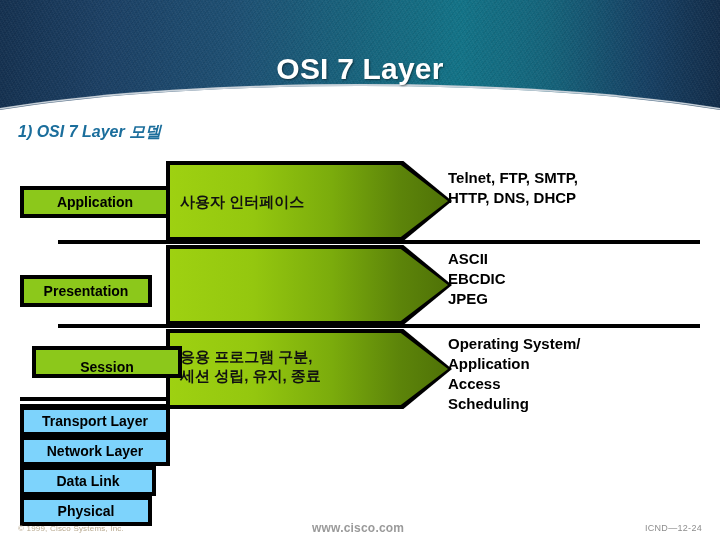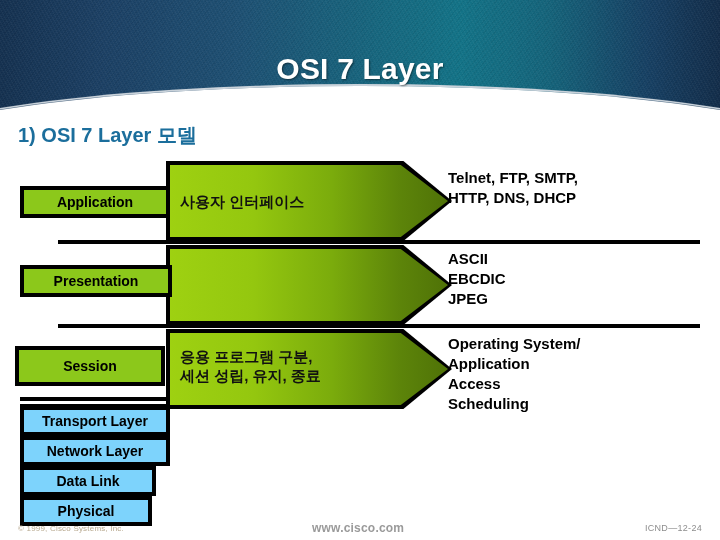--- a/index.html
+++ b/index.html
@@ -81,24 +81,25 @@
     font-weight: bold;
     letter-spacing: .2px;
     text-shadow: 1px 1px 2px rgba(0,0,0,.45);
     z-index: 4;
   }
 
   
   #subtitle {
     position: absolute;
     left: 18px; top: 122px;
-    font-size: 20px;
+    font-size: 16px;
     font-weight: bold;
     color: #1b6e9c;
     white-space: nowrap;
+    font-style: italic;
   }
 
   
   #examples-heading {
     position: absolute;
     left: 446px; top: 142px;
     font-size: 16px;
     font-weight: bold;
     color: #000000;
     text-decoration: underline;
@@ -223,25 +224,25 @@
   <div class="rule" style="left:20px;top:404px;width:150px;"></div>
 
   <div class="band-text" style="top:192px;">사용자 인터페이스</div>
   <div class="band-text" style="top:347px;">응용 프로그램 구분,
 세션 성립, 유지, 종료</div>
 
   <div class="layer-box green" style="left:20px;top:186px;width:150px;height:32px;">
     <span>Application</span>
   </div>
 
-  <div class="layer-box green" style="left:20px;top:265px;width:152px;height:32px;">
+  <div class="layer-box green" style="left:20px;top:275px;width:132px;height:32px;">
     <span>Presentation</span>
   </div>
 
-  <div class="layer-box green" style="left:15px;top:346px;width:150px;height:40px;">
+  <div class="layer-box green" style="left:32px;top:346px;width:150px;height:32px;align-items:flex-end;">
     <span>Session</span>
   </div>
 
   <div class="layer-box peach" style="left:20px;top:406px;width:150px;height:30px;">
     <span>Transport Layer</span>
   </div>
 
   <div class="layer-box peach" style="left:20px;top:436px;width:150px;height:30px;">
     <span>Network Layer</span>
   </div>

